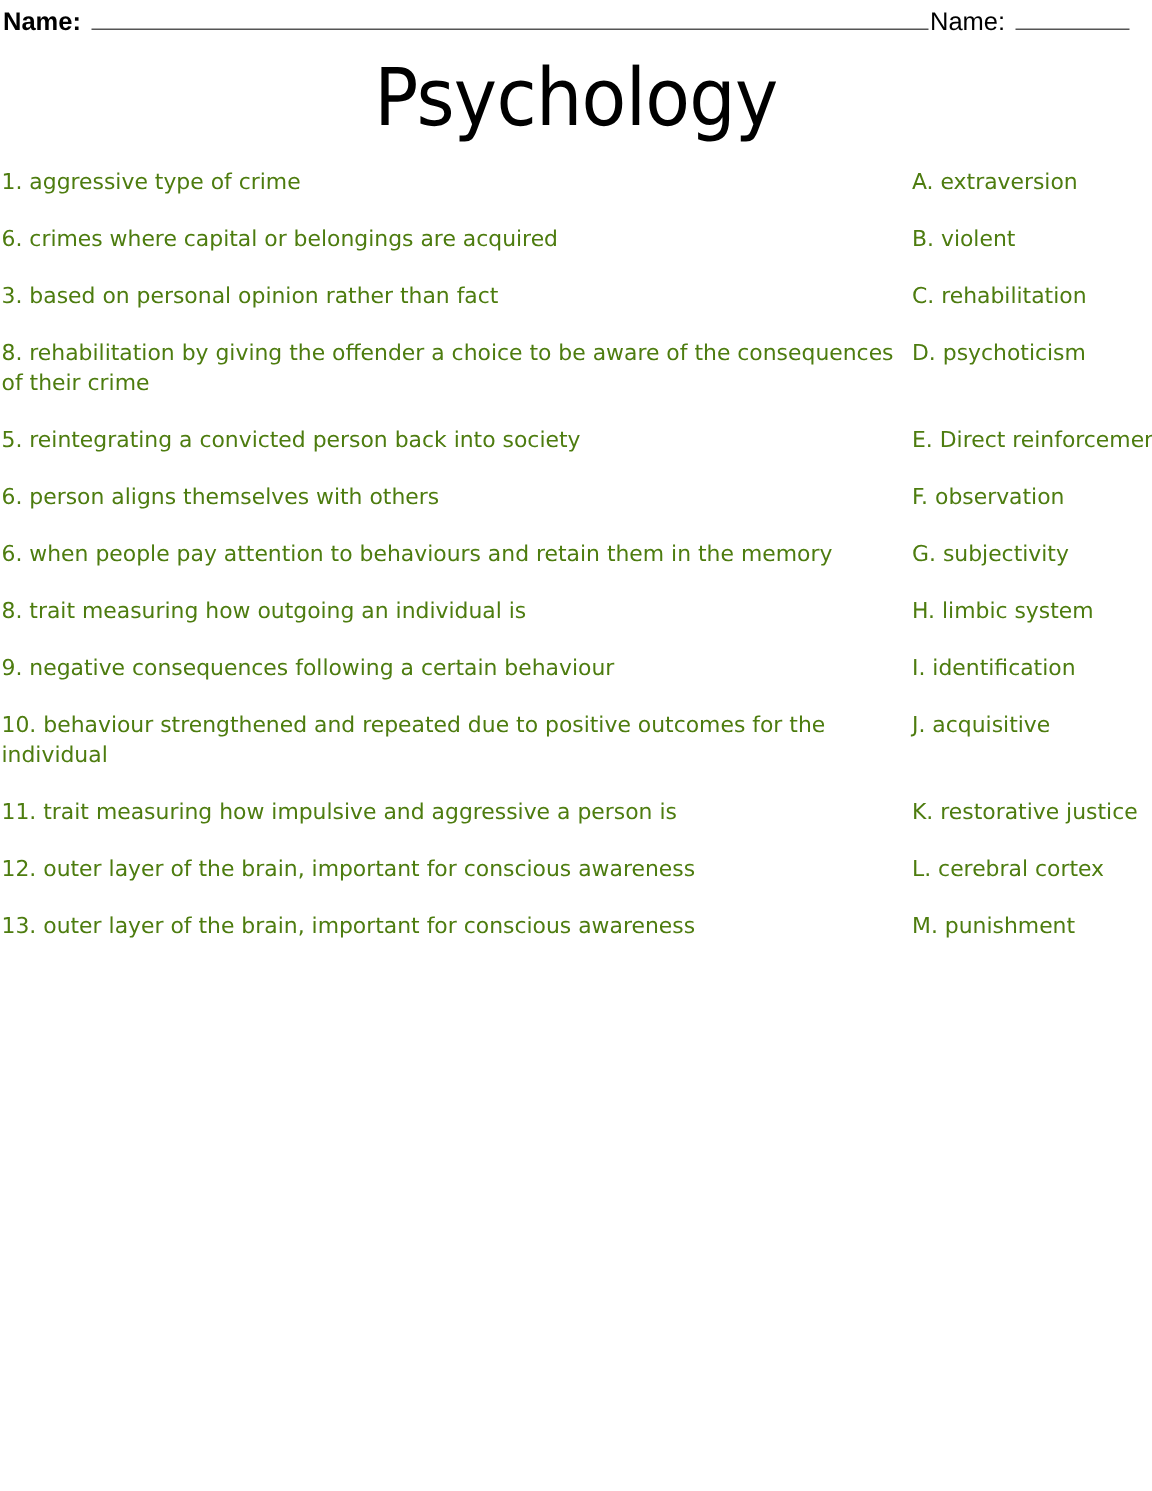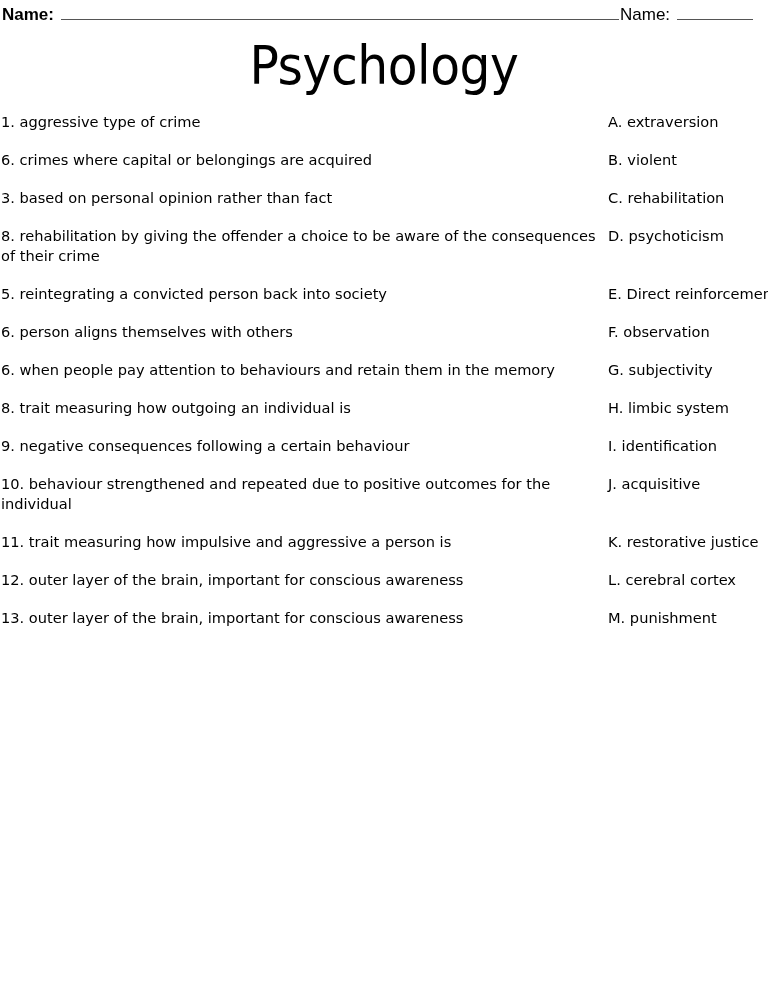--- a/index.html
+++ b/index.html
@@ -87,21 +87,21 @@
     margin-top: 16px;
     table-layout: fixed;
   }
   .match-table td {
     vertical-align: top;
     padding: 0 0 18px 0;
     border: none;
     font-family: "DejaVu Sans", sans-serif;
     font-size: 14.6px;
     line-height: 20px;
-    color: #000000;
+    color: #4d7c0f;
   }
   .col-prompt {
     width: 597px;
     padding-right: 10px !important;
     padding-left: 1px !important;
   }
   .col-option {
     width: 171px;
     padding-left: 0 !important;
     white-space: nowrap;

